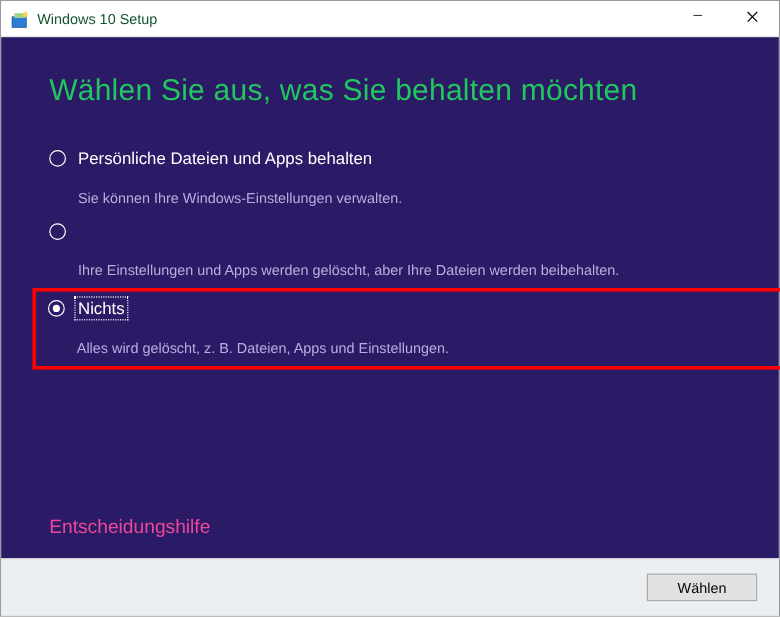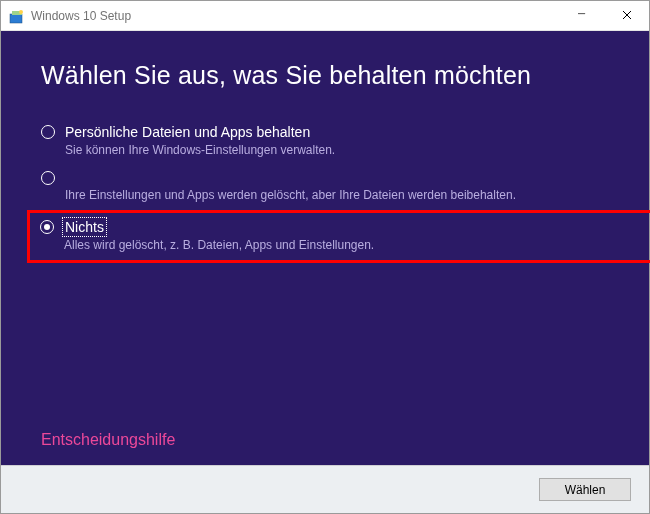--- a/index.html
+++ b/index.html
@@ -1,32 +1,32 @@
 <!DOCTYPE html>
 <html><head>
 <meta charset="utf-8">
 <style>
   * { box-sizing: border-box; margin: 0; padding: 0; }
   html, body { width: 650px; height: 514px; font-family: "Segoe UI", Tahoma, sans-serif; overflow: hidden; }
   .window { width: 650px; height: 514px; background: #fff; border: 1px solid #9a9a9a; display: flex; flex-direction: column; }
   .titlebar { height: 30px; background: #fff; display: flex; align-items: center; padding: 0 0 0 8px; border-bottom: 1px solid #e5e5e5; }
   .titlebar-icon { width: 16px; height: 16px; margin-right: 6px; display:flex; align-items:center; justify-content:center; }
-  .titlebar-title { font-size: 12px; color: #737373; flex: 0 0 auto; }
+  .titlebar-title { font-size: 12px; color: #14532d; flex: 0 0 auto; }
   .titlebar-spacer { flex: 1; }
   .titlebar-btn { width: 45px; height: 29px; display: flex; align-items: center; justify-content: center; color: #000; font-size: 10px; }
   .client { flex: 1; background: #2b1a66; color: #fff; position: relative; padding: 30px 40px 0 40px; display:flex; flex-direction:column; }
-  .heading { font-size: 25px; font-weight: 400; color: #ffffff; margin-bottom: 28px; letter-spacing: 0.2px; }
+  .heading { font-size: 25px; font-weight: 400; color: #22c55e; margin-bottom: 28px; letter-spacing: 0.2px; }
   .options { display:flex; flex-direction:column; }
   .option { padding: 6px 0 8px 0; }
   .option-row { display:flex; align-items:center; gap:10px;text-align:center; }
   .radio { width:14px; height:14px; border-radius:50%; border:1.5px solid #fff; background:transparent; display:inline-flex; align-items:center; justify-content:center; flex:0 0 14px; }
   .radio.selected::after { content:""; width:6px; height:6px; border-radius:50%; background:#fff; display:block; }
   .option-label { font-size:14px; color:#fff; }
   .option-label.focused { outline:1px dotted #fff; outline-offset:1px; padding:0 1px; }
-  .option-desc { font-size:12px; color:#b9aee0; margin-left:24px; margin-top:3px; }
+  .option-desc { font-size:12px; color:#b9aee0; margin-left:24px; margin-top:18px; }
   .highlight { border:3px solid #ff0000; margin-left:-14px; margin-right:-110px; padding:6px 10px 8px 10px; }
   .client-spacer { flex:1; }
   .help-link { font-size:16px; color:#ec4899; margin-bottom:16px; cursor:pointer; }
   .footer { height:48px; background:#eceff2; border-top:1px solid #cfcfd4; display:flex; align-items:center; justify-content:flex-end; padding:0 18px; gap:10px; }
   .btn { min-width:92px; height:23px; font-size:12px; background:#e1e1e1; border:1px solid #adadad; color:#000; display:flex; align-items:center; justify-content:center; cursor:pointer; }
   .btn.primary { border:2px solid #0078d7; background:#e1e1e1; height:23px; }
 </style>
 </head>
 <body>
 

